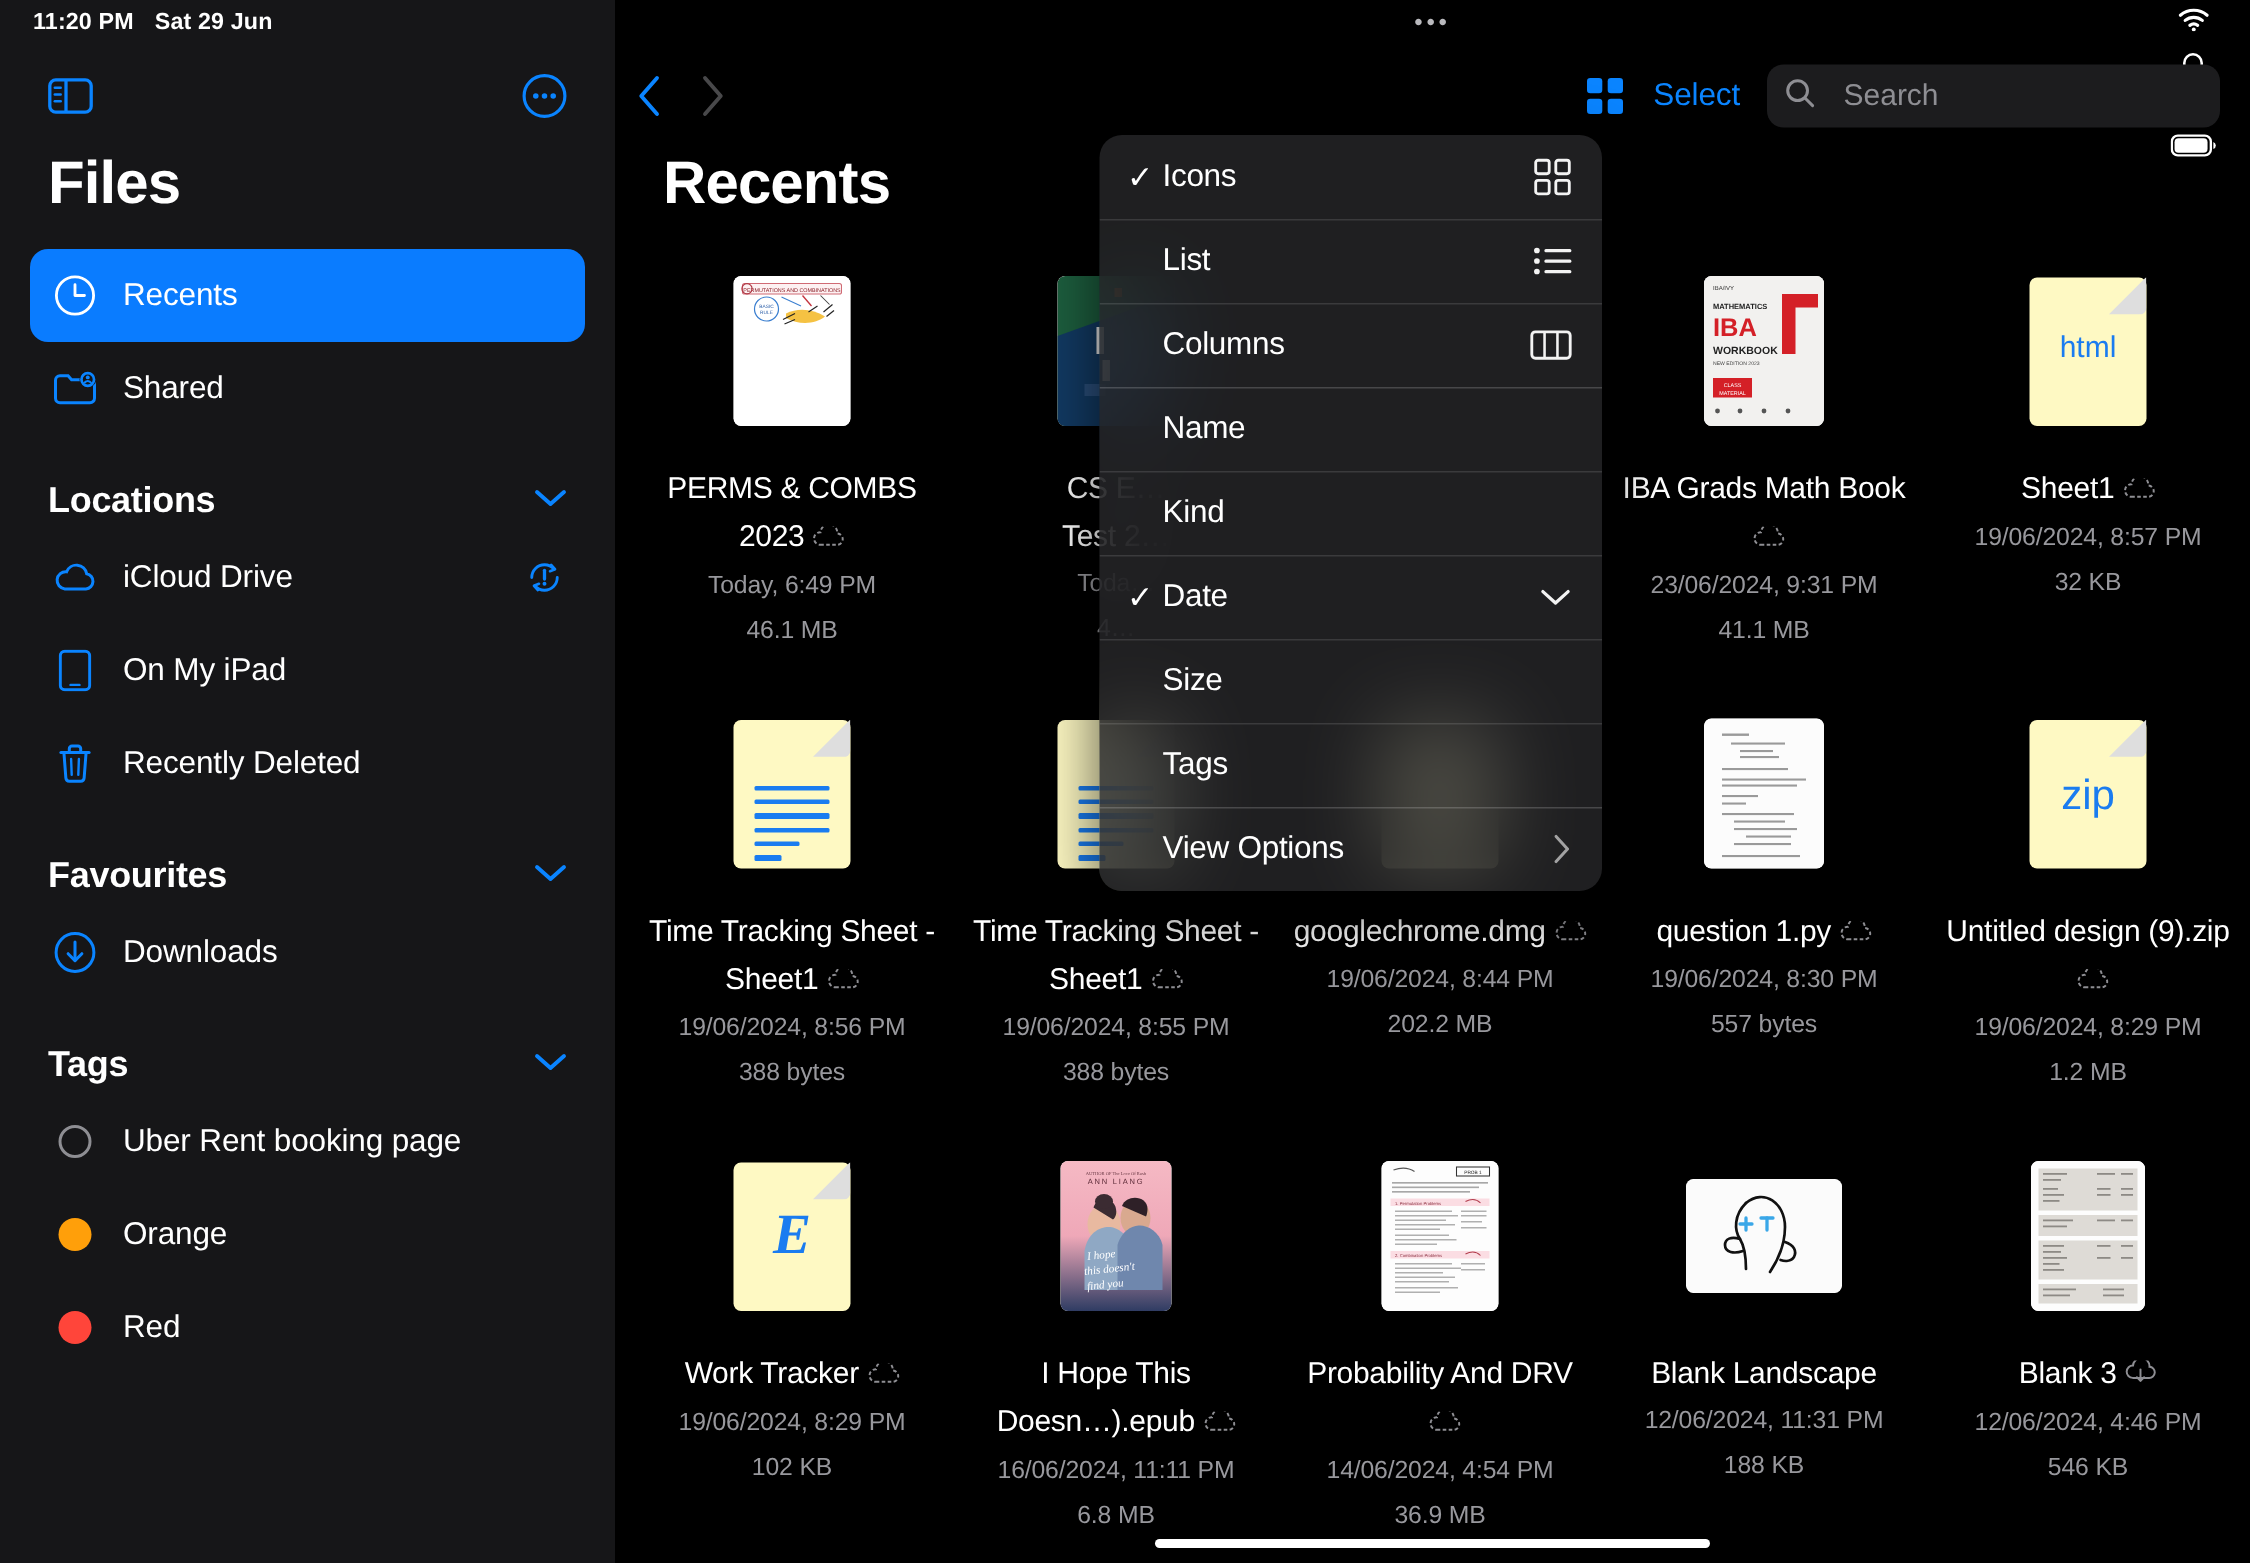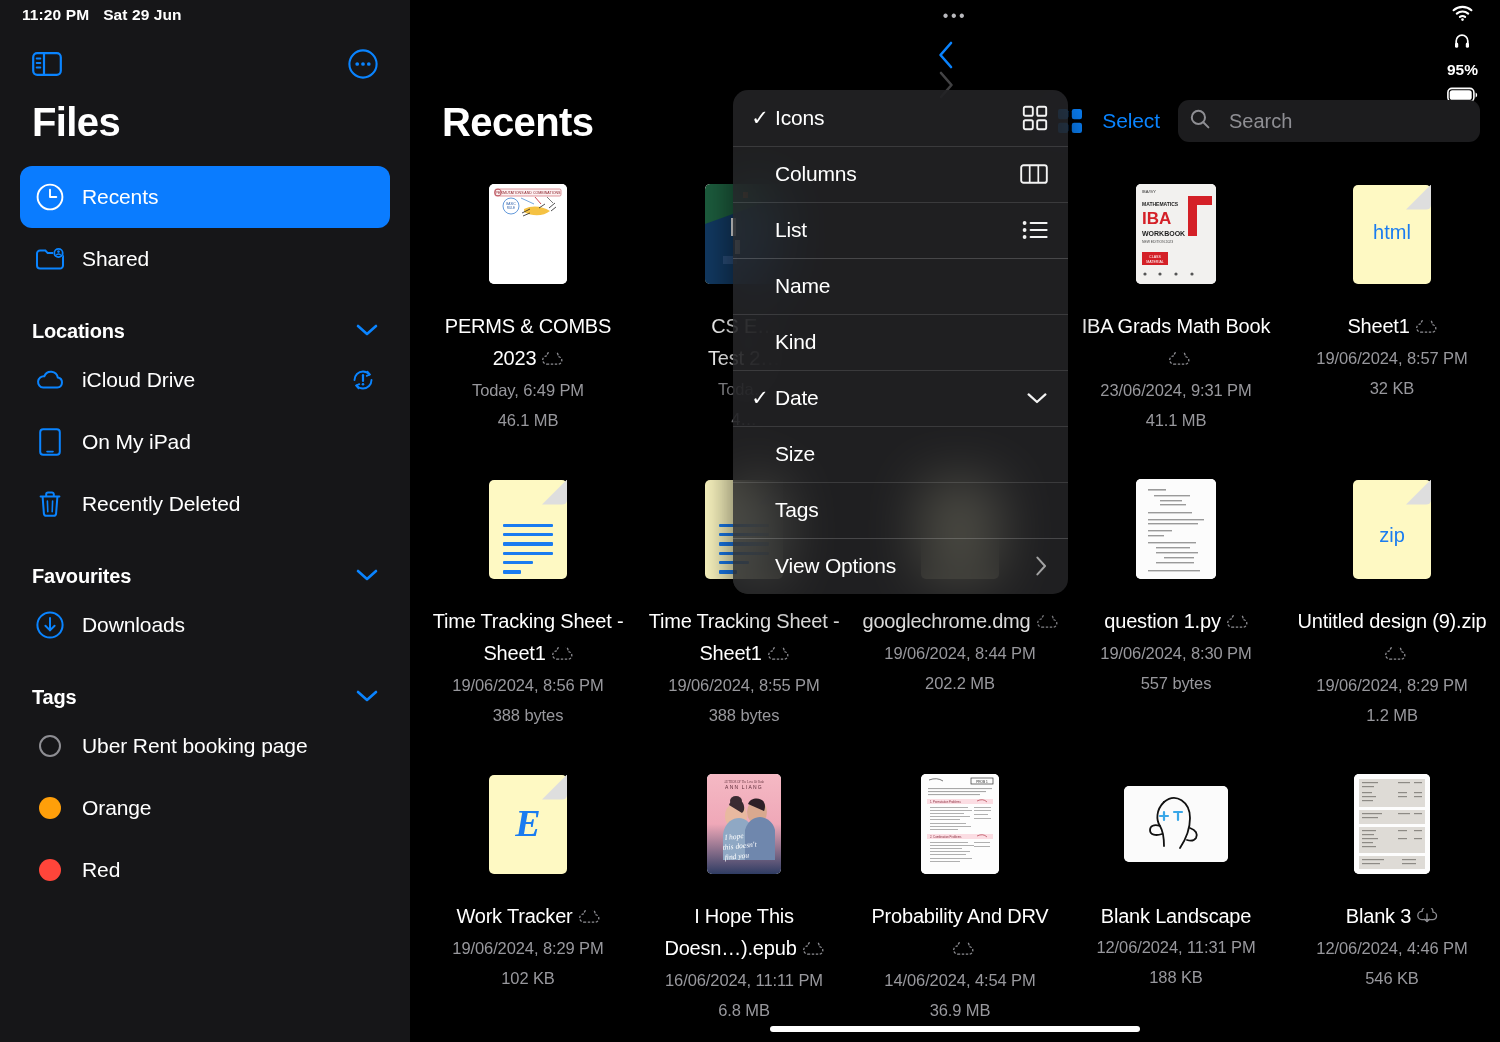--- a/index.html
+++ b/index.html
@@ -42,37 +42,37 @@
     border-radius: 12px; cursor: pointer; gap: 16px;
   }
   .sb-row.selected { background: #0a7cff; }
   .sb-row .sb-ico { width: 32px; display:flex; align-items:center; justify-content:center; flex:0 0 32px; }
   .sb-row .sb-label { font-size: 21px; color: #fff; letter-spacing: -0.1px; }
   .sb-row .sb-trail { margin-left: auto; display:flex; align-items:center; }
   .sb-section {
     display: flex; align-items: center; justify-content: space-between;
     margin: 0 32px; padding-top: 30px; padding-bottom: 6px; cursor: pointer;
   }
-  .sb-section .sec-title { font-size: 20px; font-weight: 700; color: #fff; letter-spacing: -0.2px; }
+  .sb-section .sec-title { font-size: 24px; font-weight: 700; color: #fff; letter-spacing: -0.2px; }
   .tag-dot { width: 22px; height: 22px; border-radius: 50%; }
   .tag-dot.hollow { background: transparent; border: 2px solid #8e8e93; }
 
   
   #main { position: relative; flex: 1 1 auto; height: 1042px; background: #000; overflow: hidden; }
   .status-center {
     position: absolute; top: 8px; left: 50%; transform: translateX(-50%);
     letter-spacing: 2.5px; color: #b9b9bd; font-size: 16px; line-height: 16px;
   }
   .status-right {
     position: absolute; top: 5px; right: 22px;
     display: flex; align-items: center; gap: 8px; color: #fff; font-size: 15.5px; font-weight: 700; flex-direction: column;
   }
   .main-toolbar {
     position: absolute; top: 40px; left: 0; right: 0; height: 48px;
-    display: flex; align-items: center; padding: 0 20px 0 2px; flex-direction: column;
+    display: flex; align-items: center; padding: 0 20px 0 2px;
   }
   .navarrow { width: 42px; height: 46px; display:flex; align-items:center; justify-content:center; cursor:pointer; }
   .toolbar-right { margin-left: auto; display: flex; align-items: center; gap: 18px; }
   .select-btn { color: #0a84ff; font-size: 21px; cursor: pointer; letter-spacing: -0.1px; }
   .searchbox {
     width: 302px; height: 42px; background: #1c1c1e; border-radius: 11px;
     display: flex; align-items: center; padding: 0 12px; gap: 19px; cursor: text;
   }
   .searchbox input {
     flex: 1; background: transparent; border: none; outline: none;
@@ -551,21 +551,21 @@
         <div class="file-name"><span>question 1.py</span><span class="cloud"><svg width="22" height="14" viewBox="0 0 22 14">
                 <path d="M5.8 12.2h11a3.8 3.8 0 00.4-7.6A5.4 5.4 0 006 3.8a3.6 3.6 0 00-.2 8.4z" fill="none" stroke="#8e8e93" stroke-width="1.3" stroke-dasharray="2.4 1.6"></path>
               </svg></span></div>
         <div class="file-meta">19/06/2024, 8:30 PM</div>
         <div class="file-meta">557 bytes</div>
       </div>
 
       <div class="file-cell">
         <div class="thumb-wrap">
           <div class="doc-icon">
-              <div class="doc-label" style="font-size:20px;top:44px;">zip</div>
+              <div class="doc-label" style="font-size:28px;top:34px;">zip</div>
             </div>
         </div>
         <div class="file-name"><span>Untitled design (9).zip</span><span class="cloud"><svg width="22" height="14" viewBox="0 0 22 14">
                 <path d="M5.8 12.2h11a3.8 3.8 0 00.4-7.6A5.4 5.4 0 006 3.8a3.6 3.6 0 00-.2 8.4z" fill="none" stroke="#8e8e93" stroke-width="1.3" stroke-dasharray="2.4 1.6"></path>
               </svg></span></div>
         <div class="file-meta">19/06/2024, 8:29 PM</div>
         <div class="file-meta">1.2 MB</div>
       </div>
 
       <div class="file-cell">
@@ -753,45 +753,45 @@
               <rect x="1.8" y="1.8" width="9" height="9" rx="1.6" fill="none" stroke="#fff" stroke-width="1.9"></rect>
               <rect x="15.2" y="1.8" width="9" height="9" rx="1.6" fill="none" stroke="#fff" stroke-width="1.9"></rect>
               <rect x="1.8" y="15.2" width="9" height="9" rx="1.6" fill="none" stroke="#fff" stroke-width="1.9"></rect>
               <rect x="15.2" y="15.2" width="9" height="9" rx="1.6" fill="none" stroke="#fff" stroke-width="1.9"></rect>
             </svg>
         </span>
       </div>
 
       <div class="menu-item">
         <span class="mi-check"></span>
-        <span class="mi-label">Columns</span>
-        <span class="mi-trail">
-          <svg width="28" height="22" viewBox="0 0 28 22">
-              <rect x="1.2" y="2.2" width="25.6" height="17.6" rx="2.4" fill="none" stroke="#fff" stroke-width="1.9"></rect>
-              <line x1="9.7" y1="2.6" x2="9.7" y2="19.4" stroke="#fff" stroke-width="1.7"></line>
-              <line x1="18.3" y1="2.6" x2="18.3" y2="19.4" stroke="#fff" stroke-width="1.7"></line>
-            </svg>
-        </span>
-      </div>
-
-      <div class="menu-item">
-        <span class="mi-check"></span>
         <span class="mi-label">List</span>
         <span class="mi-trail">
           <svg width="26" height="20" viewBox="0 0 26 20">
               <circle cx="2.6" cy="3" r="1.9" fill="#fff"></circle>
               <circle cx="2.6" cy="10" r="1.9" fill="#fff"></circle>
               <circle cx="2.6" cy="17" r="1.9" fill="#fff"></circle>
               <rect x="7.6" y="2" width="18" height="2.1" rx="1" fill="#fff"></rect>
               <rect x="7.6" y="9" width="18" height="2.1" rx="1" fill="#fff"></rect>
               <rect x="7.6" y="16" width="18" height="2.1" rx="1" fill="#fff"></rect>
             </svg>
         </span>
       </div>
 
+      <div class="menu-item">
+        <span class="mi-check"></span>
+        <span class="mi-label">Columns</span>
+        <span class="mi-trail">
+          <svg width="28" height="22" viewBox="0 0 28 22">
+              <rect x="1.2" y="2.2" width="25.6" height="17.6" rx="2.4" fill="none" stroke="#fff" stroke-width="1.9"></rect>
+              <line x1="9.7" y1="2.6" x2="9.7" y2="19.4" stroke="#fff" stroke-width="1.7"></line>
+              <line x1="18.3" y1="2.6" x2="18.3" y2="19.4" stroke="#fff" stroke-width="1.7"></line>
+            </svg>
+        </span>
+      </div>
+
       <div class="menu-item group-start">
         <span class="mi-check"></span>
         <span class="mi-label">Name</span>
       </div>
 
       <div class="menu-item">
         <span class="mi-check"></span>
         <span class="mi-label">Kind</span>
       </div>
 

